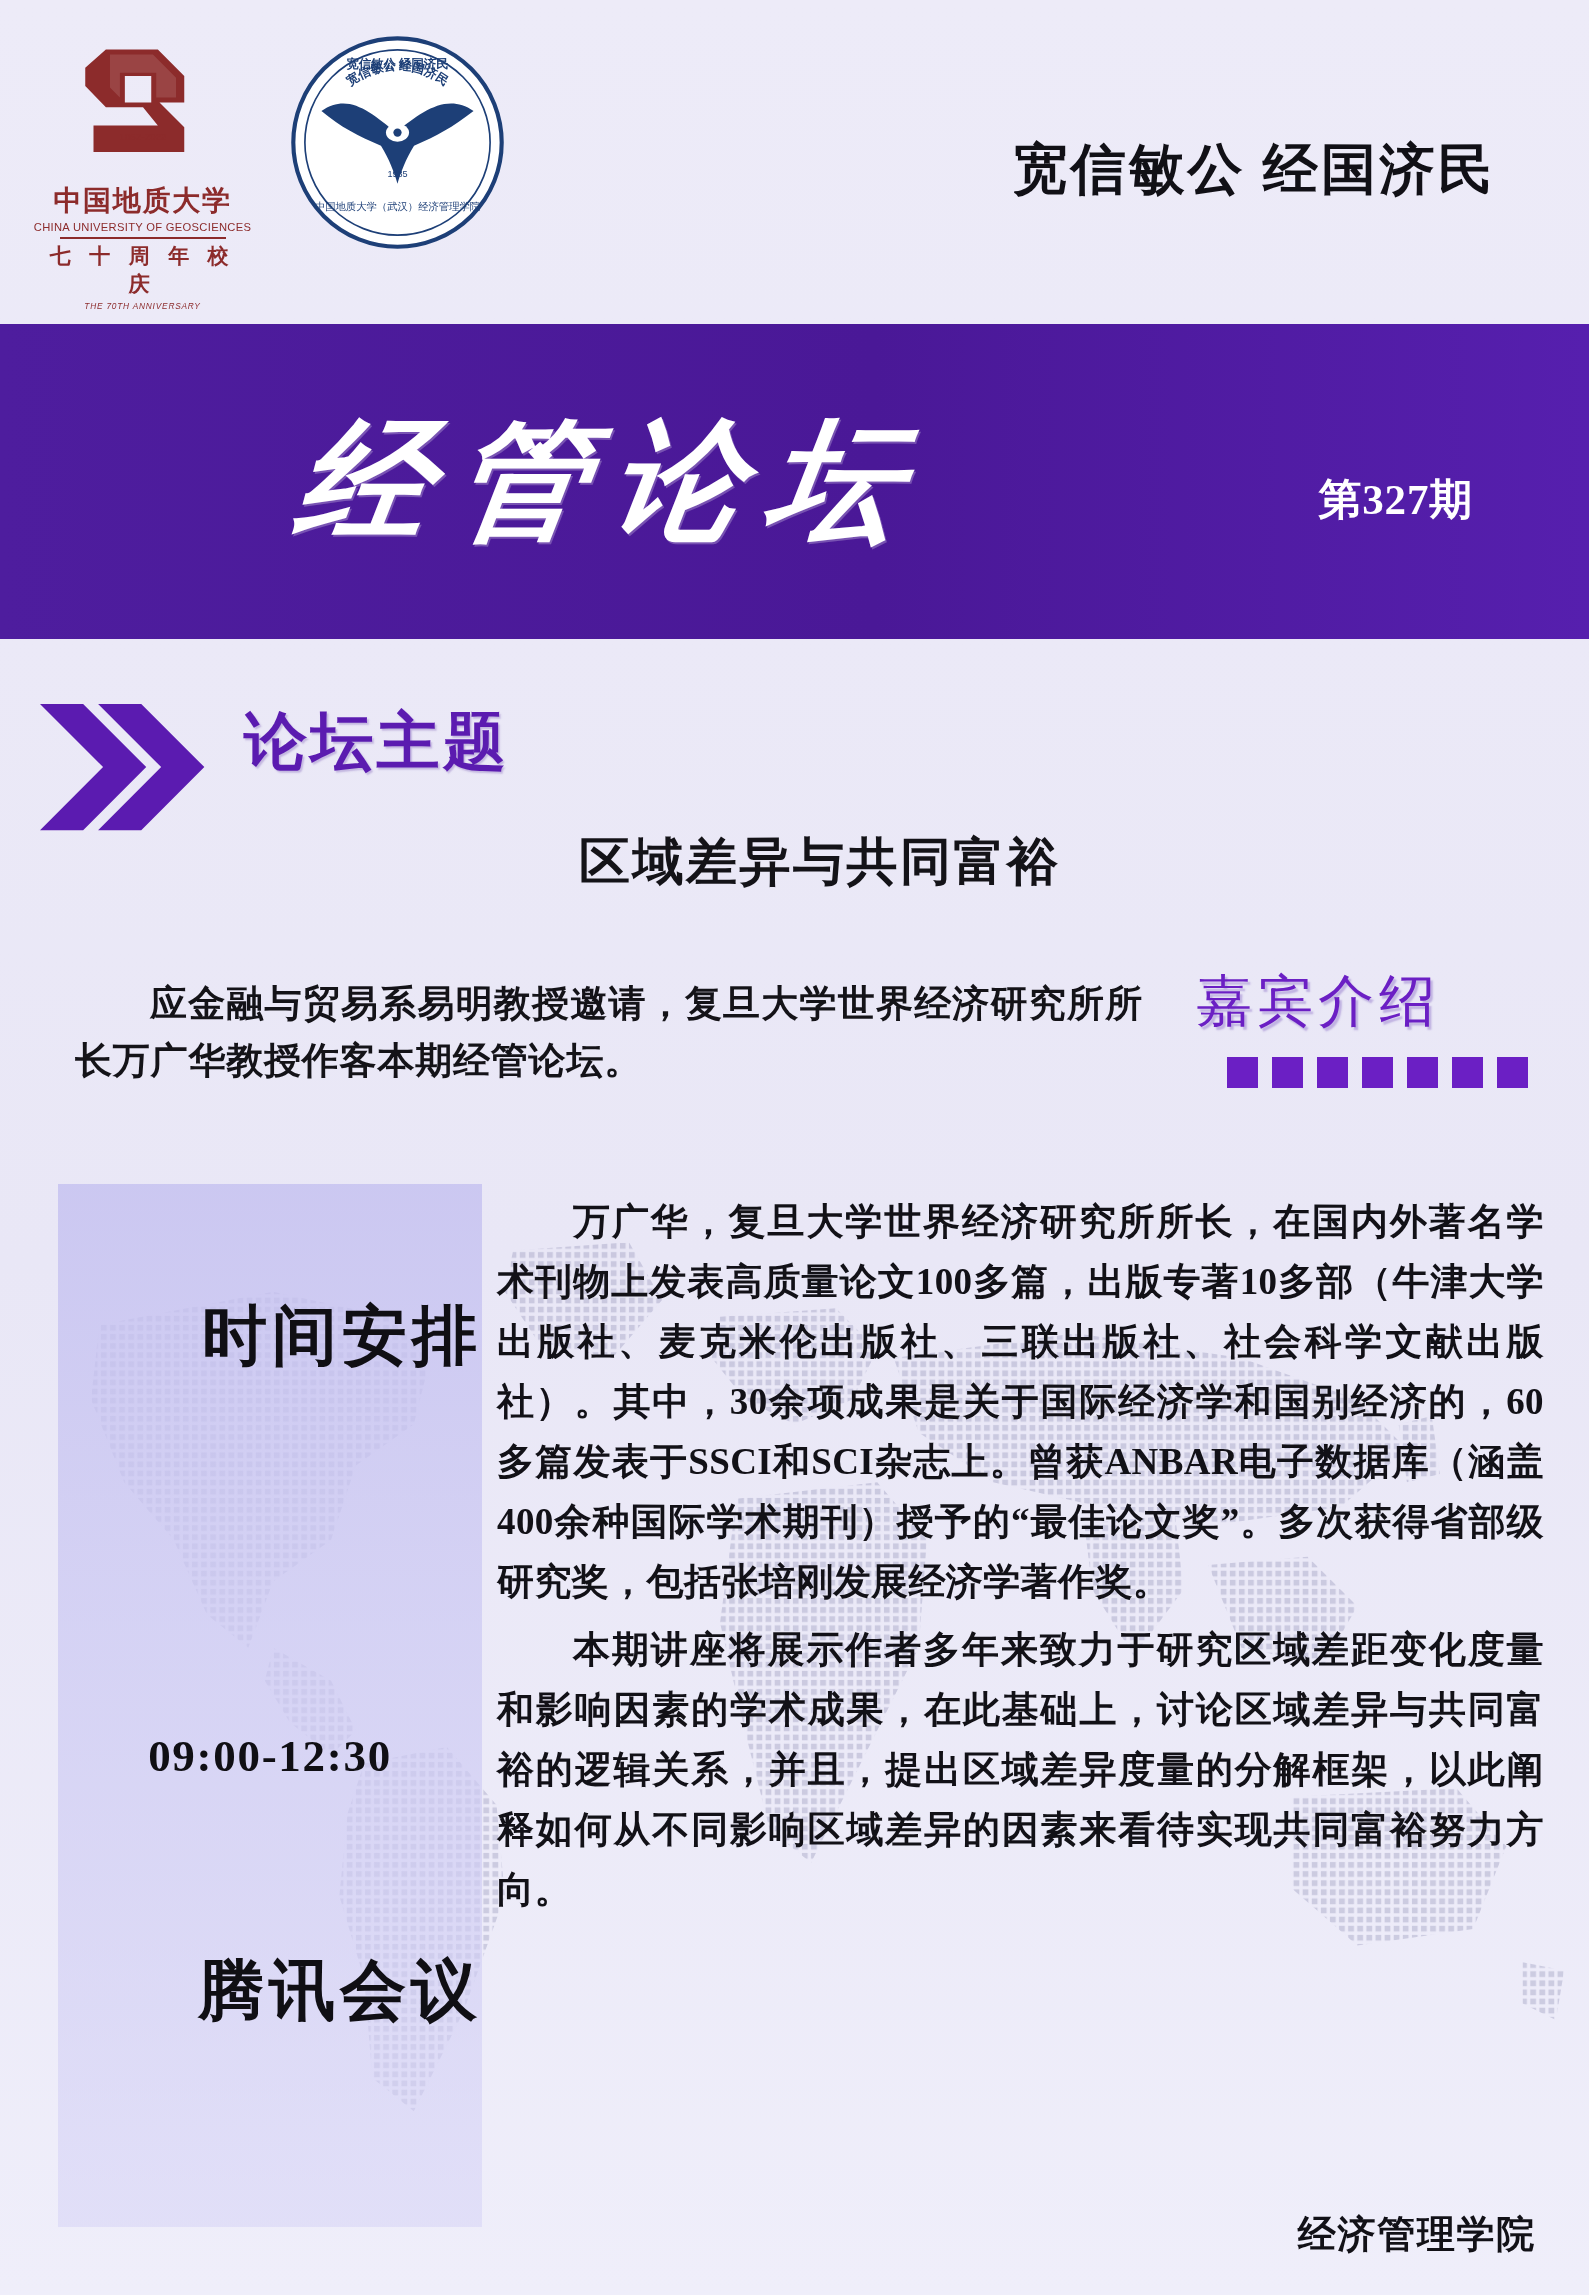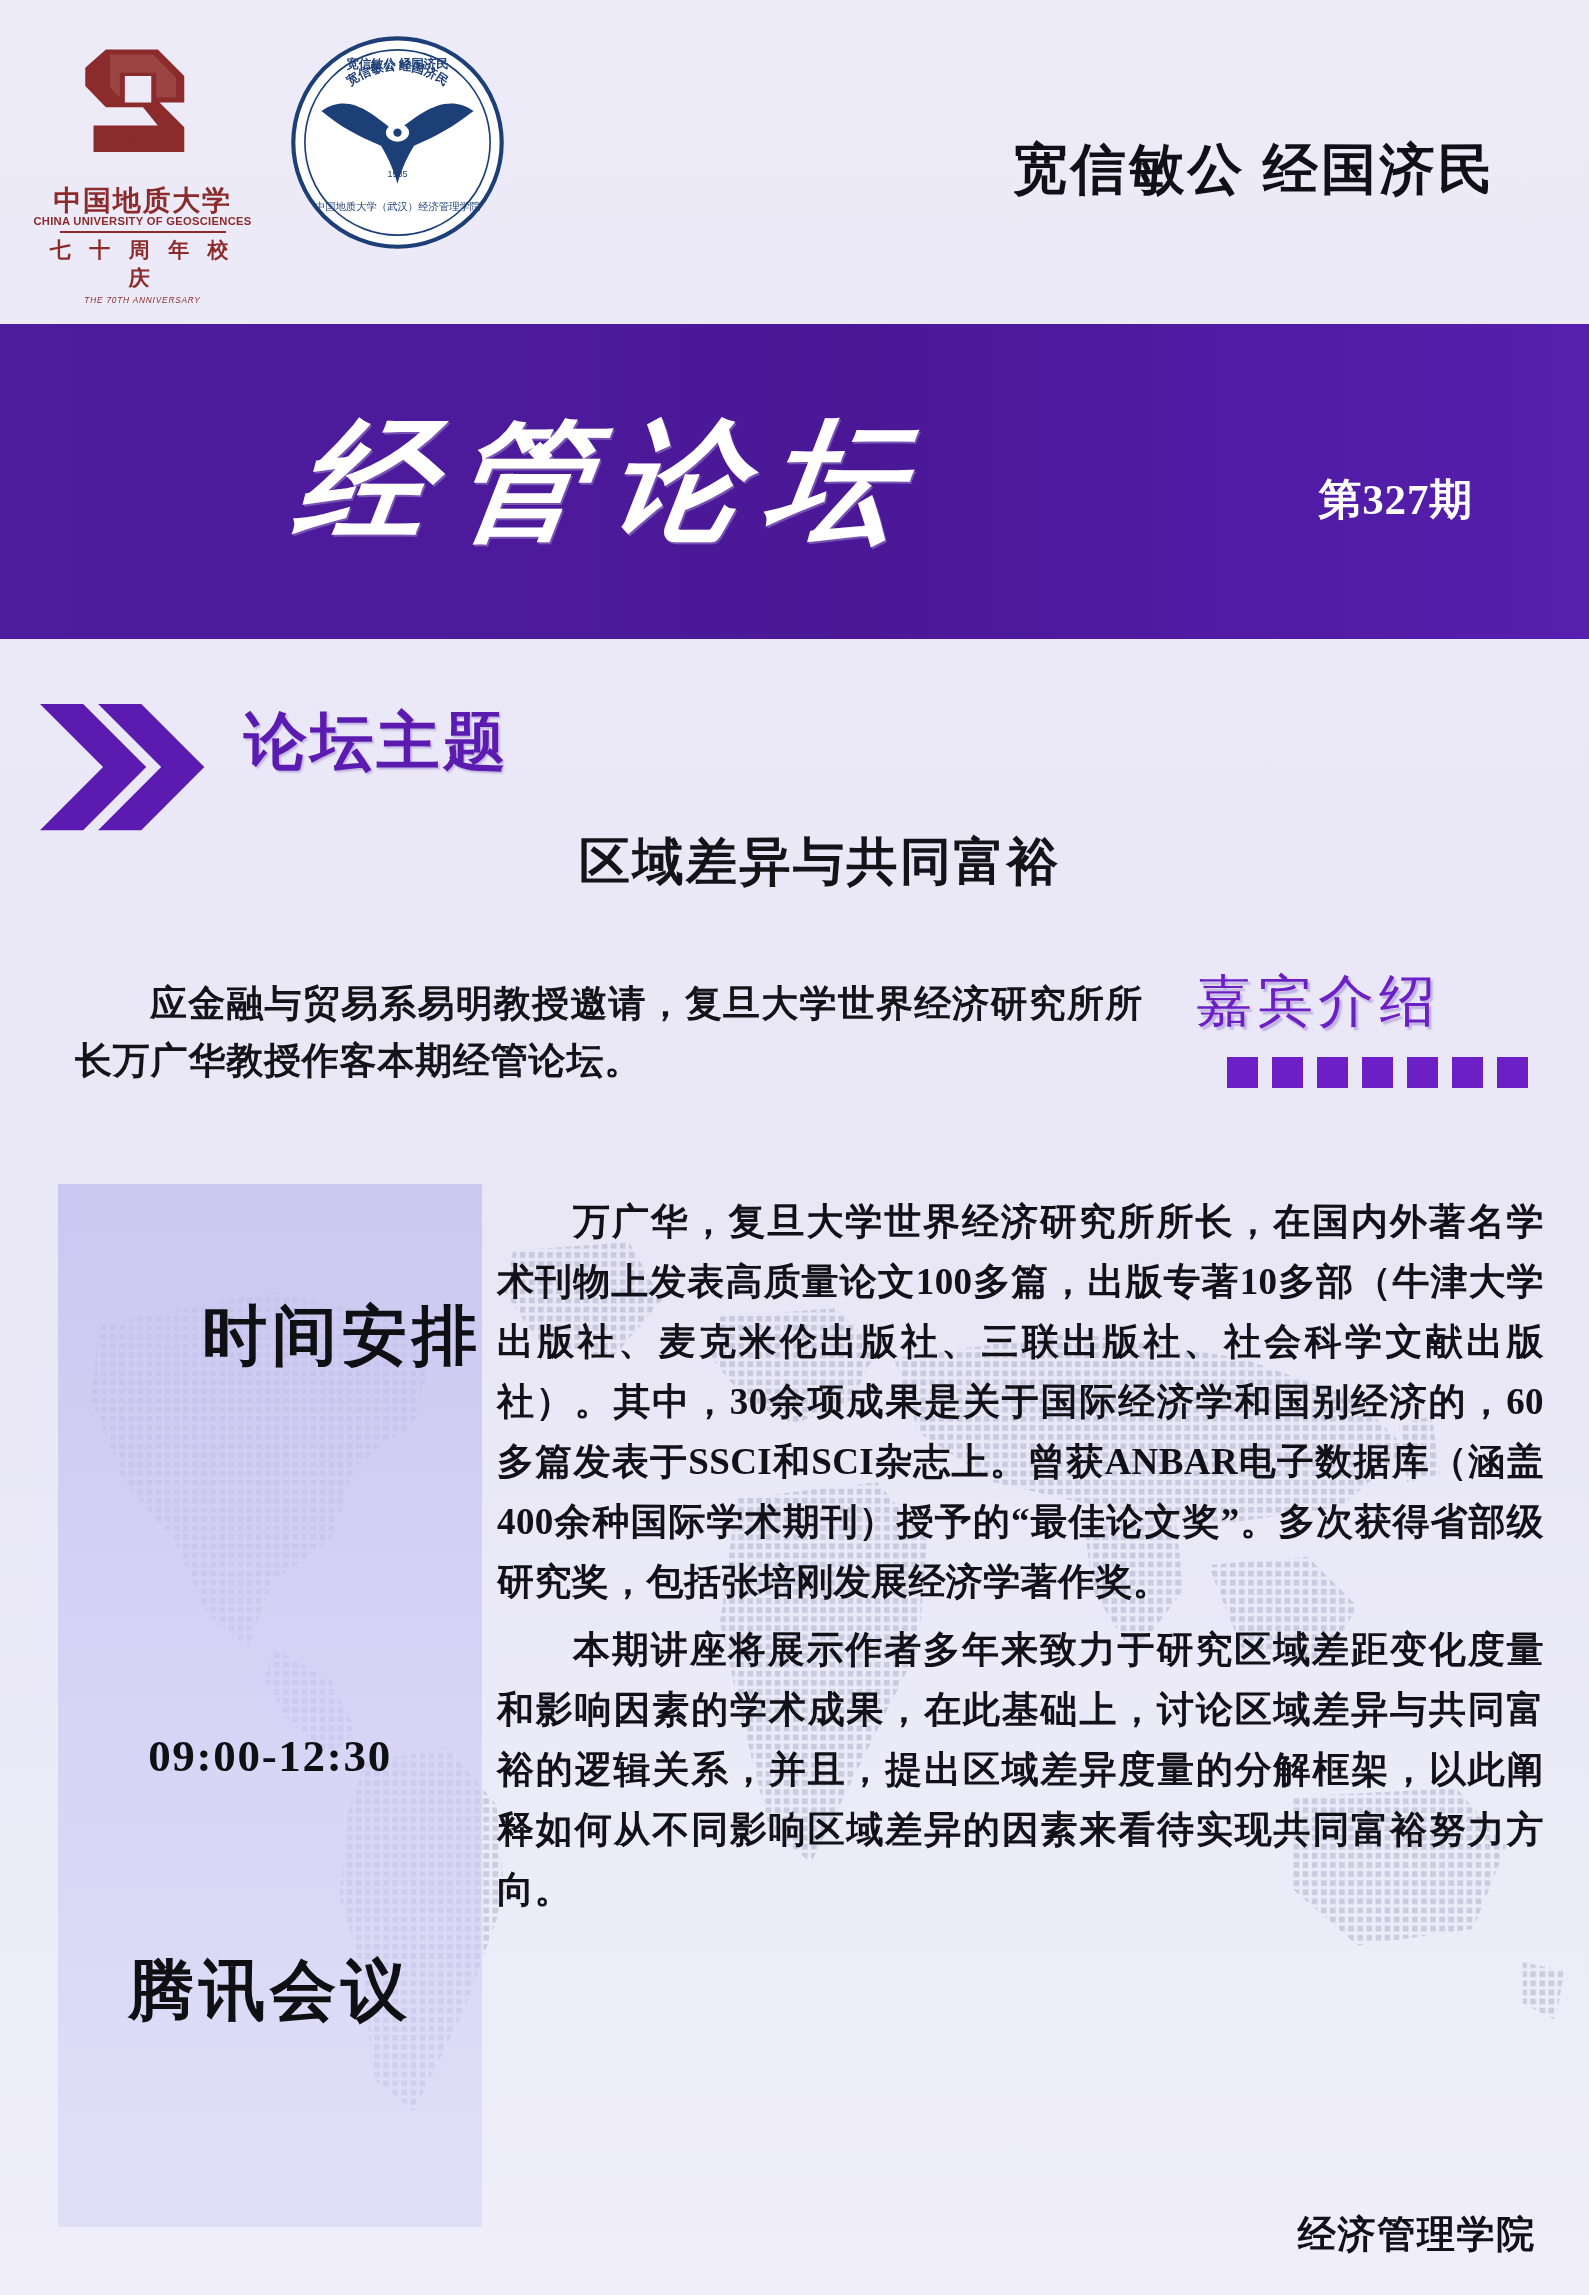--- a/index.html
+++ b/index.html
@@ -48,22 +48,21 @@
     color: #8c2b2b;
     letter-spacing: 1.7px;
     margin-top: 11px;
     line-height: 1.05;
   }
   .cug-en {
     font-family: "Liberation Sans", sans-serif;
     font-size: 11.2px;
     color: #8c2b2b;
     letter-spacing: 0.3px;
-    margin-top: 0;
-    font-weight: bold;
+    margin-top: 6px;
   }
   .cug-rule {
     width: 166px; height: 1.7px;
     background: #8c2b2b;
     margin: 4.1px auto 3.3px auto;
   }
   .cug-anniv {
     font-family: "Liberation Serif", serif;
     font-size: 21px;
     font-weight: bold;
@@ -254,21 +253,21 @@
     font-family: "Liberation Serif", serif;
     font-size: 45px;
     font-weight: bold;
     color: #100f14;
     letter-spacing: 1.7px;
   }
   .time-platform {
     position: absolute;
     left: 0; top: 762px;
     width: 424px;
-    text-align: center;
+    text-align: right;
     font-family: Liberation Mono, monospace;
     font-size: 66px;
     font-weight: bold;
     color: #100f14;
     letter-spacing: 5px;
   }
 
   
   .guest-body {
     position: absolute;

